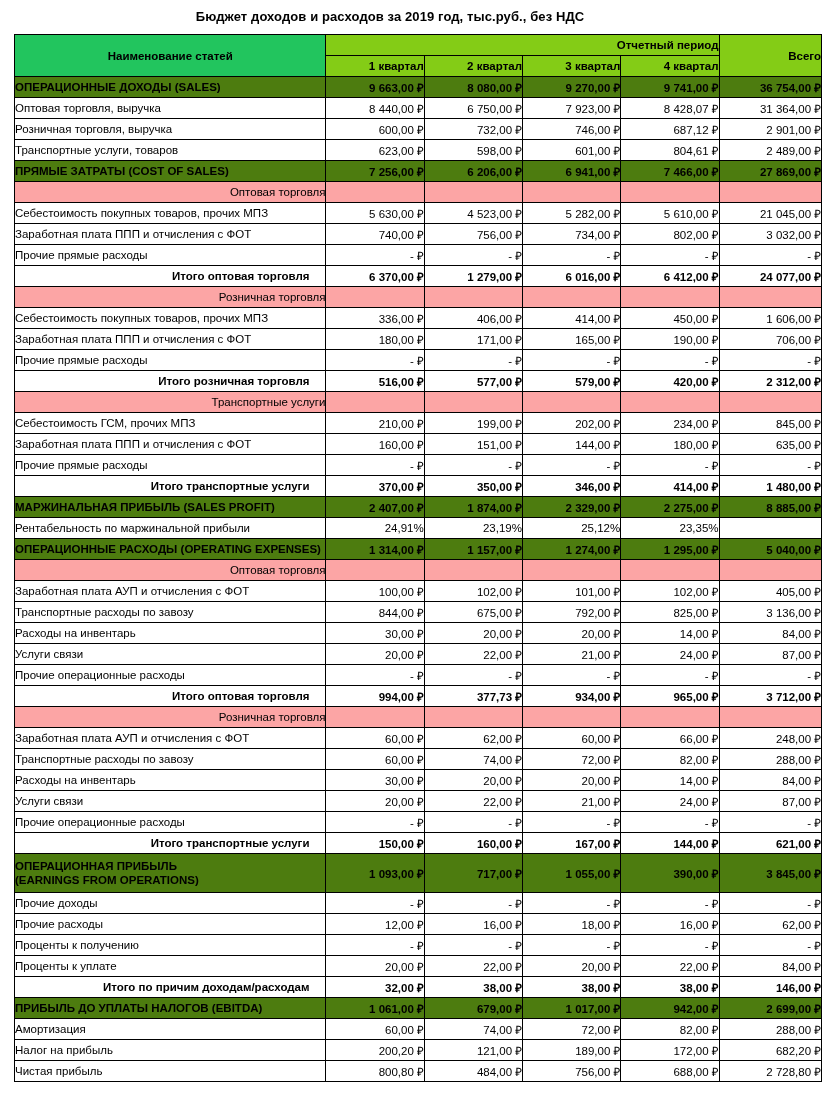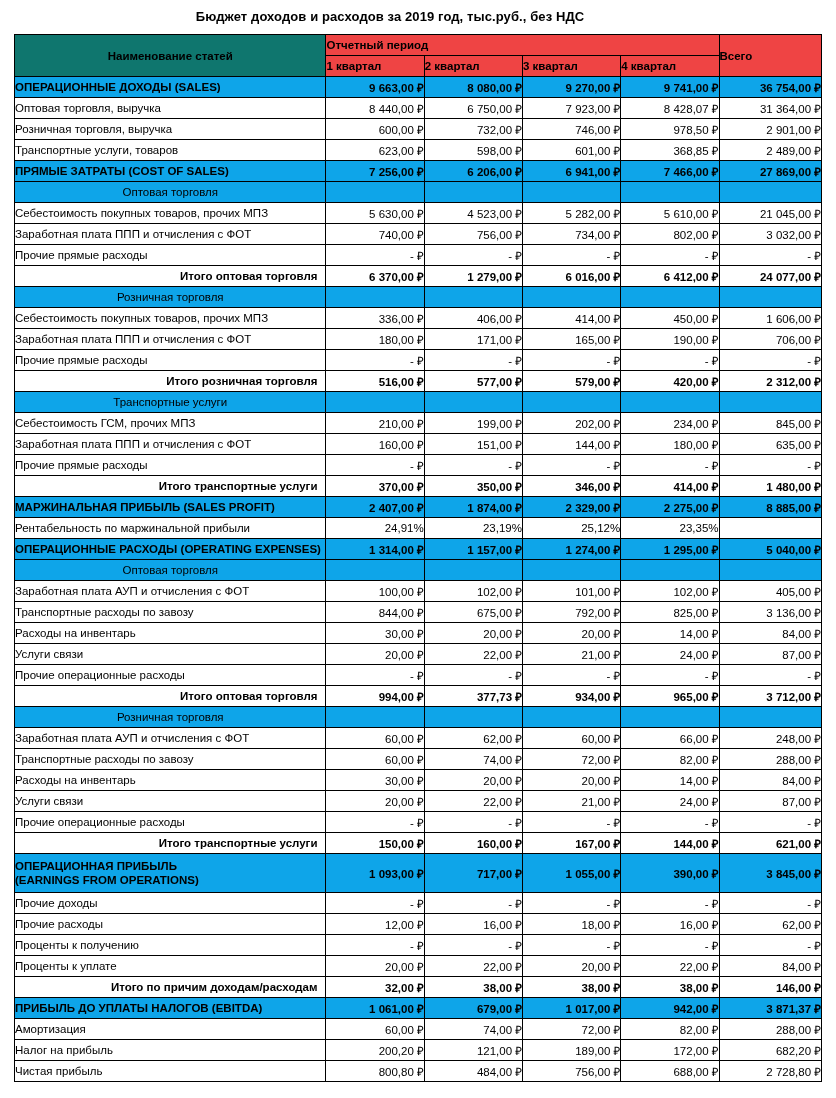--- a/index.html
+++ b/index.html
@@ -35,59 +35,59 @@
     border: 1px solid #000000;
     padding: 0;
     vertical-align: middle;
     height: 20px;
   }
   col.c-name   { width: 298px; }
   col.c-q      { width: 94px; }
   col.c-total  { width: 98px; }
 
   th.head-cyan {
-    background: #ef4444;
+    background: #84cc16;
     font-weight: bold;
-    text-align: left;
+    text-align: right;
     font-size: 11.5px;
     padding: 3px 4px;
   }
   th.head-name {
-    background: #0f766e;
+    background: #22c55e;
     font-weight: bold;
     text-align: center;
     padding: 3px 6px;
   }
   td.name {
     text-align: left;
     padding: 2px 5px;
     white-space: nowrap;
     overflow: hidden;
   }
   td.num {
     text-align: right;
     padding: 2px 6px;
     white-space: nowrap;
   }
   
   tr.section td {
-    background: #0ea5e9;
+    background: #4d7c0f;
     font-weight: bold;
     margin-top: 8px;
   }
   tr.subheader td {
-    background: #0ea5e9;
-    text-align: center;
+    background: #fca5a5;
+    text-align: right;
   }
   tr.subtotal td {
     font-weight: bold;
   }
   tr.subtotal td.name {
     text-align: right;
-    padding-right: 8px;
+    padding-right: 16px;
   }
   tr.plain td {
     background: #ffffff;
   }
   td.name.tall {
     line-height: 1.25;
     white-space: normal;
   }
   tr.tallrow td { height: 38px; }
   .nowrapname { display: block; }
@@ -136,29 +136,29 @@
           <td class="num">6 750,00 ₽</td>
           <td class="num">7 923,00 ₽</td>
           <td class="num">8 428,07 ₽</td>
           <td class="num">31 364,00 ₽</td>
         </tr>
         <tr class="plain">
           <td class="name">Розничная торговля, выручка</td>
           <td class="num">600,00 ₽</td>
           <td class="num">732,00 ₽</td>
           <td class="num">746,00 ₽</td>
-          <td class="num">978,50 ₽</td>
+          <td class="num">687,12 ₽</td>
           <td class="num">2 901,00 ₽</td>
         </tr>
         <tr class="plain">
           <td class="name">Транспортные услуги, товаров</td>
           <td class="num">623,00 ₽</td>
           <td class="num">598,00 ₽</td>
           <td class="num">601,00 ₽</td>
-          <td class="num">368,85 ₽</td>
+          <td class="num">804,61 ₽</td>
           <td class="num">2 489,00 ₽</td>
         </tr>
         <tr class="section">
           <td class="name">ПРЯМЫЕ ЗАТРАТЫ (COST OF SALES)</td>
           <td class="num">7 256,00 ₽</td>
           <td class="num">6 206,00 ₽</td>
           <td class="num">6 941,00 ₽</td>
           <td class="num">7 466,00 ₽</td>
           <td class="num">27 869,00 ₽</td>
         </tr>
@@ -468,21 +468,21 @@
           <td class="num">38,00 ₽</td>
           <td class="num">38,00 ₽</td>
           <td class="num">146,00 ₽</td>
         </tr>
         <tr class="section">
           <td class="name">ПРИБЫЛЬ ДО УПЛАТЫ НАЛОГОВ (EBITDA)</td>
           <td class="num">1 061,00 ₽</td>
           <td class="num">679,00 ₽</td>
           <td class="num">1 017,00 ₽</td>
           <td class="num">942,00 ₽</td>
-          <td class="num">3 871,37 ₽</td>
+          <td class="num">2 699,00 ₽</td>
         </tr>
         <tr class="plain">
           <td class="name">Амортизация</td>
           <td class="num">60,00 ₽</td>
           <td class="num">74,00 ₽</td>
           <td class="num">72,00 ₽</td>
           <td class="num">82,00 ₽</td>
           <td class="num">288,00 ₽</td>
         </tr>
         <tr class="plain">

